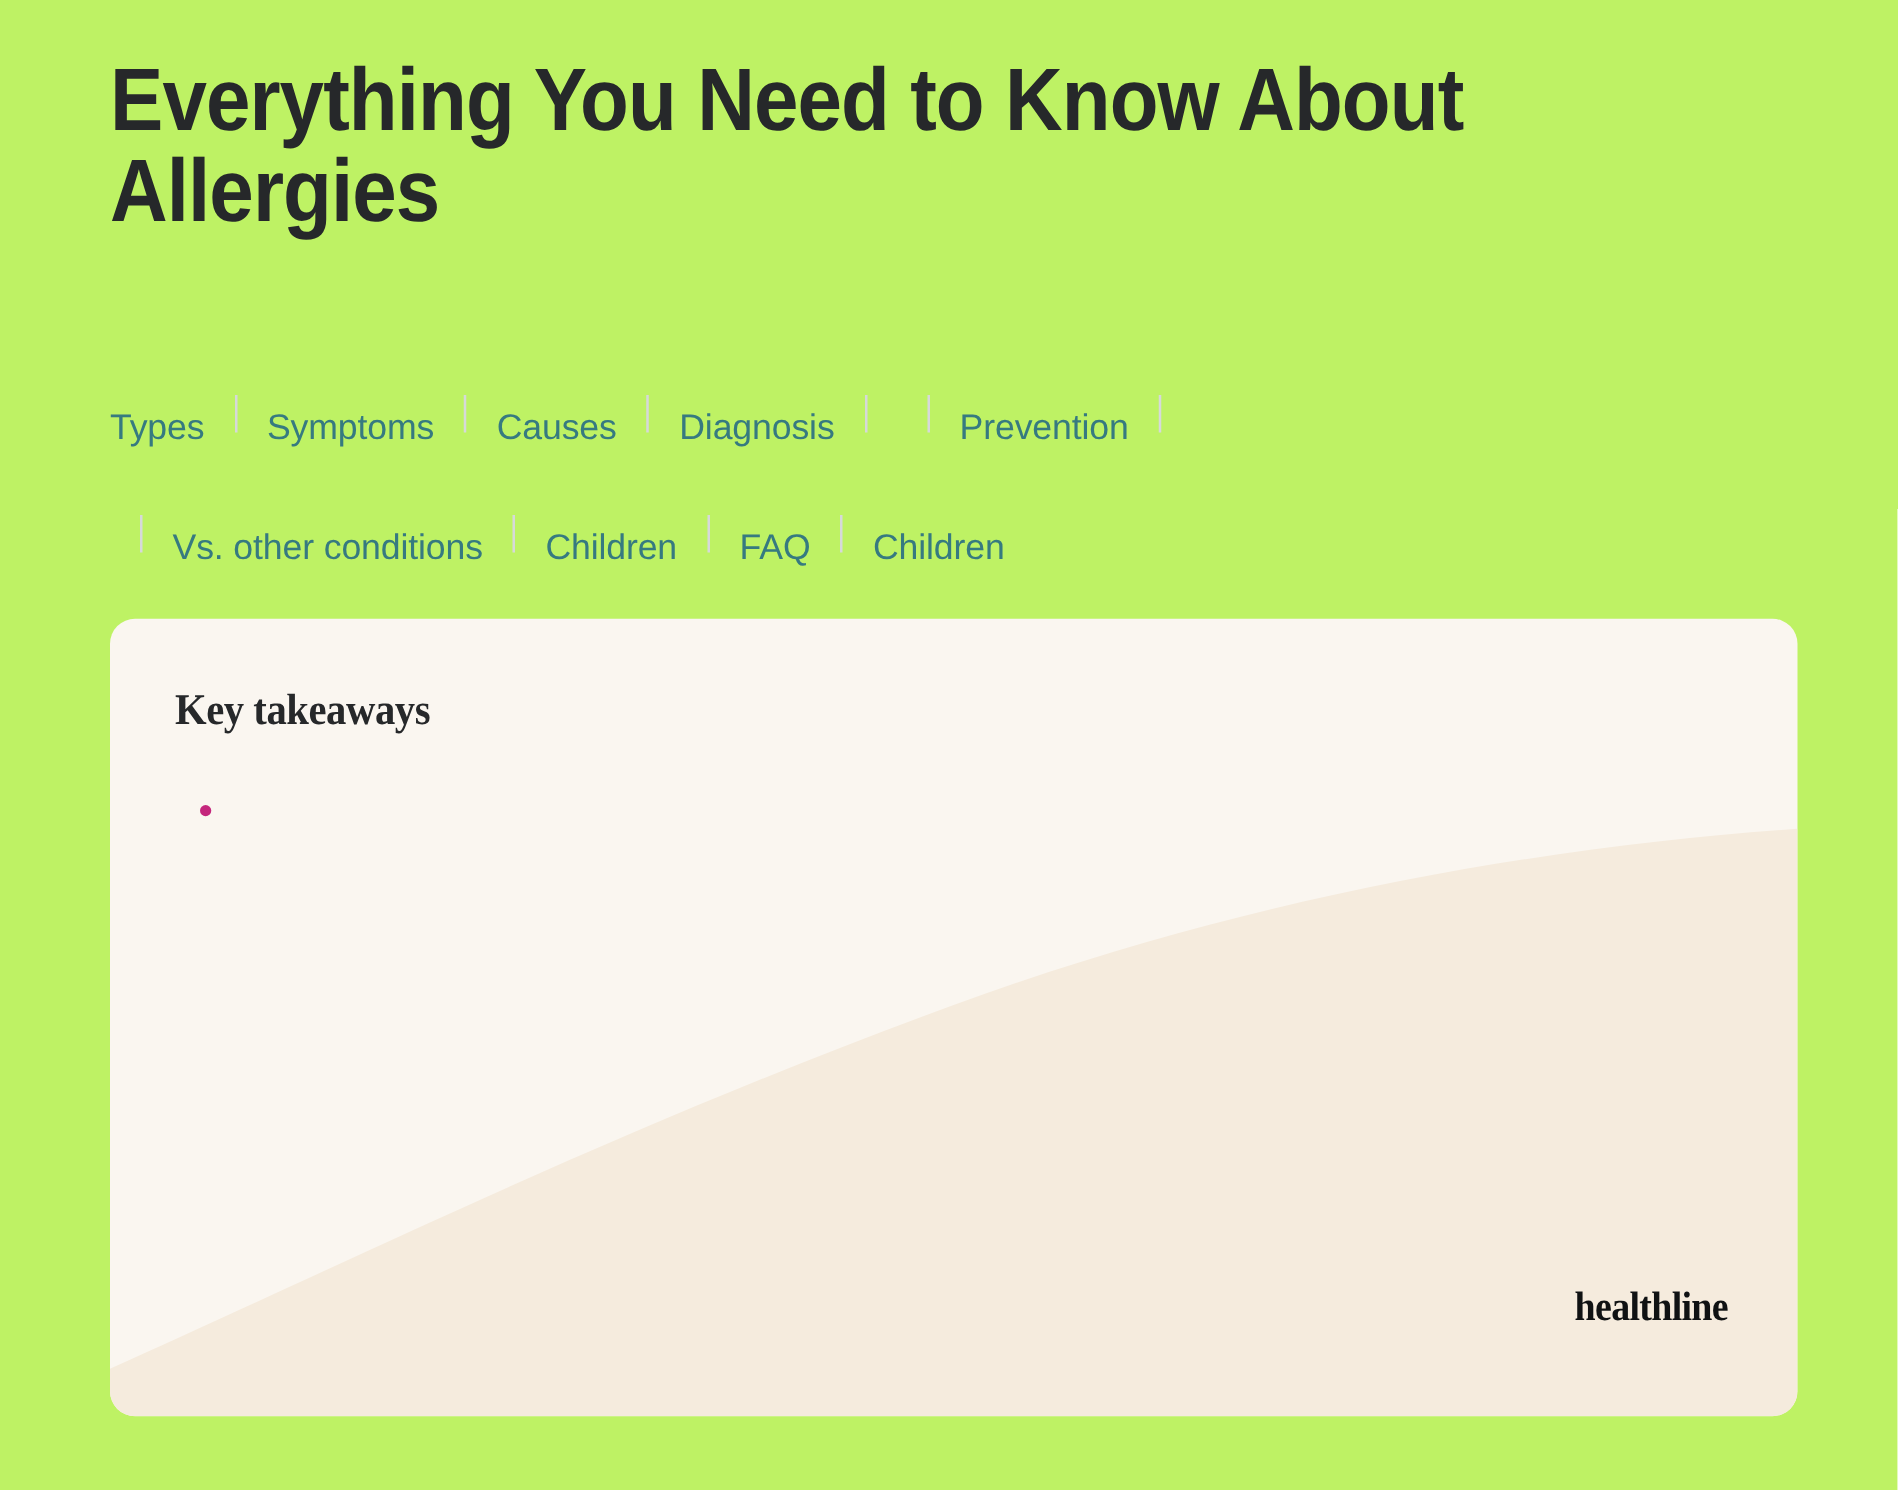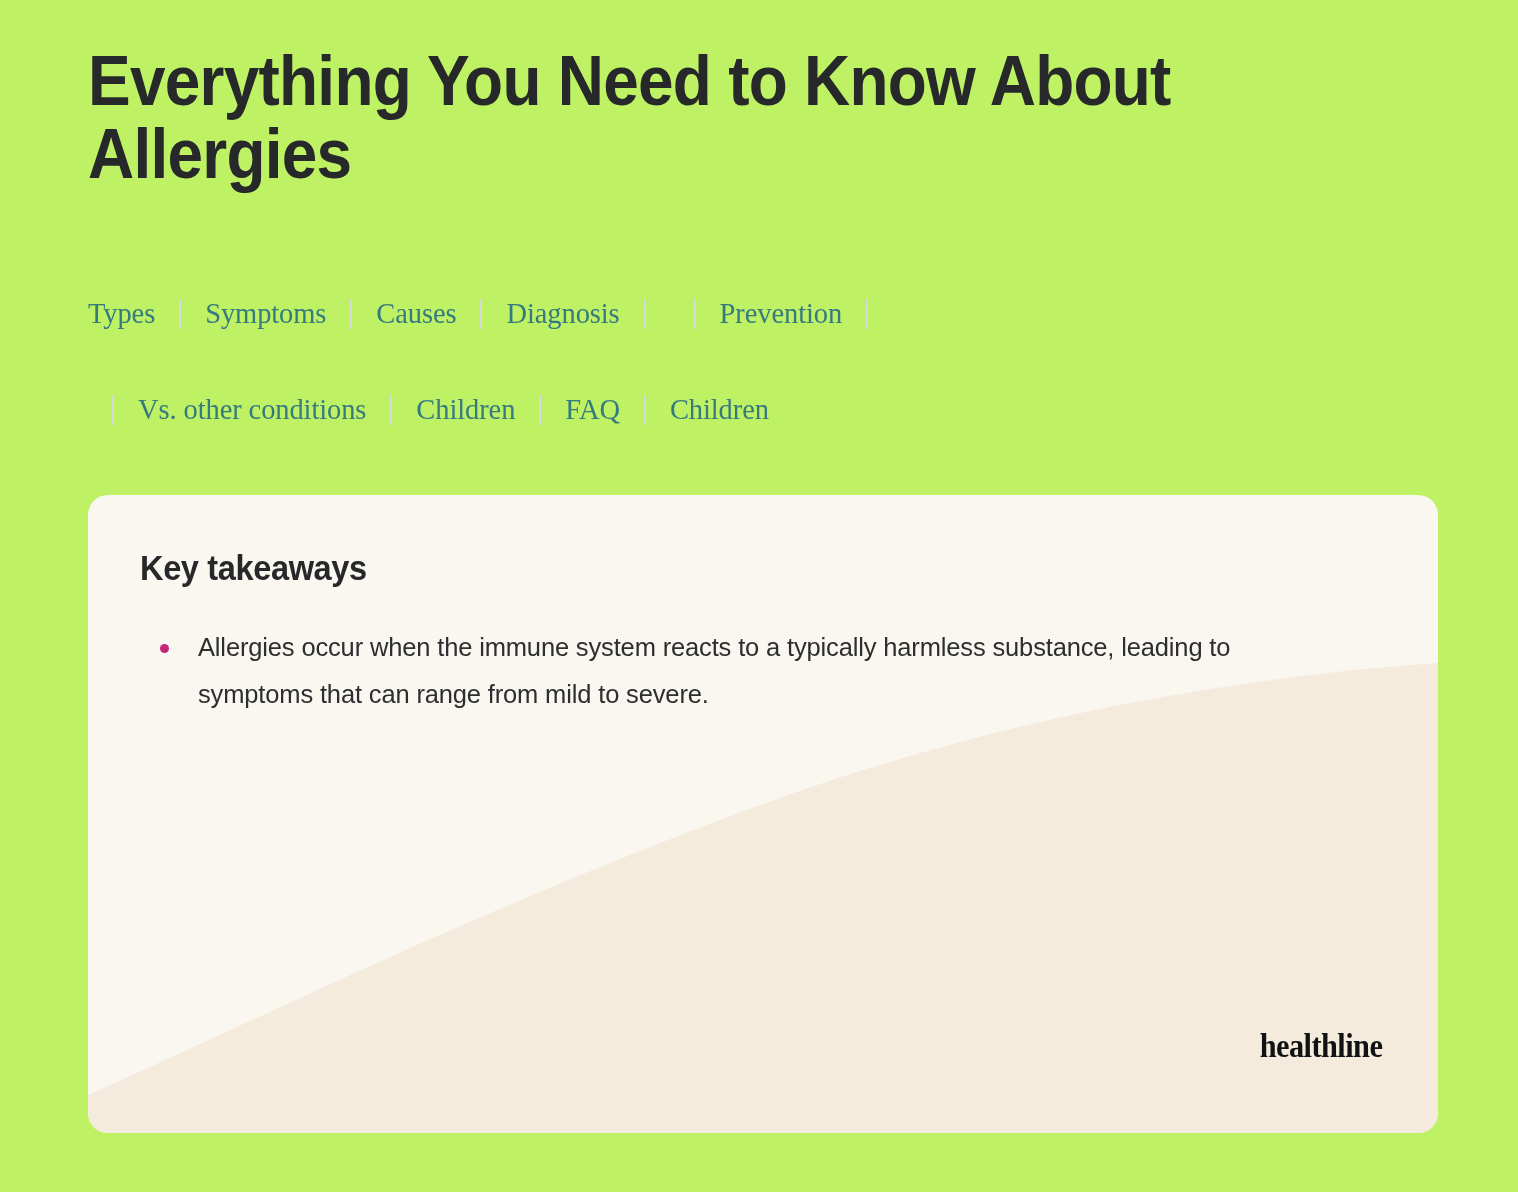--- a/index.html
+++ b/index.html
@@ -38,27 +38,25 @@
     color: #26282a;
     transform: scaleX(0.90);
     transform-origin: left top;
     white-space: normal;
   }
 
   
   .jump-nav {
     position: absolute;
     left: 88px;
-    top: 288px;
+    top: 316px;
     width: 1330px;
     display: flex;
     flex-wrap: wrap;
-    align-items: center;
     row-gap: 22px;
-    font-family: Liberation Serif, serif;
   }
   .jump-link {
     font-size: 28.5px;
     line-height: 52px;
     color: #367a80;
     text-decoration: none;
     white-space: nowrap;
     cursor: pointer;
     letter-spacing: -0.1px;
   }
@@ -86,20 +84,21 @@
     position: absolute;
     inset: 0;
     width: 100%;
     height: 100%;
     display: block;
   }
   .kt-inner {
     position: relative;
     z-index: 2;
     padding: 54px 60px 0 52px;
+    font-family: Liberation Serif, serif;
   }
   .kt-heading {
     margin: 0 0 36px 0;
     font-size: 35px;
     line-height: 1.1;
     font-weight: 700;
     color: #26282a;
     letter-spacing: -0.4px;
     transform: scaleX(0.93);
     transform-origin: left center;
@@ -178,21 +177,21 @@
 
   <section class="kt-card">
 
     <svg class="kt-wave" viewBox="0 0 1350 638" preserveAspectRatio="none">
       <path d="M0,638 L0,600 C180,520 420,400 700,300 C950,212 1180,180 1350,168 L1350,638 Z" fill="#f5ebdd"></path>
     </svg>
 
     <div class="kt-inner">
       <h2 class="kt-heading">Key takeaways</h2>
       <ul class="kt-list">
-          <li class="kt-item"><span class="kt-bullet"></span><span>Allergies occur when the immune system reacts to a typically harmless substance, leading to symptoms that can range from mild to severe.</span></li>
+          <li class="kt-item"><span class="kt-bullet"></span></li>
         </ul>
     </div>
 
     <div class="brand-logo">healthline</div>
 
   </section>
 
 </div>
 
 </body></html>

